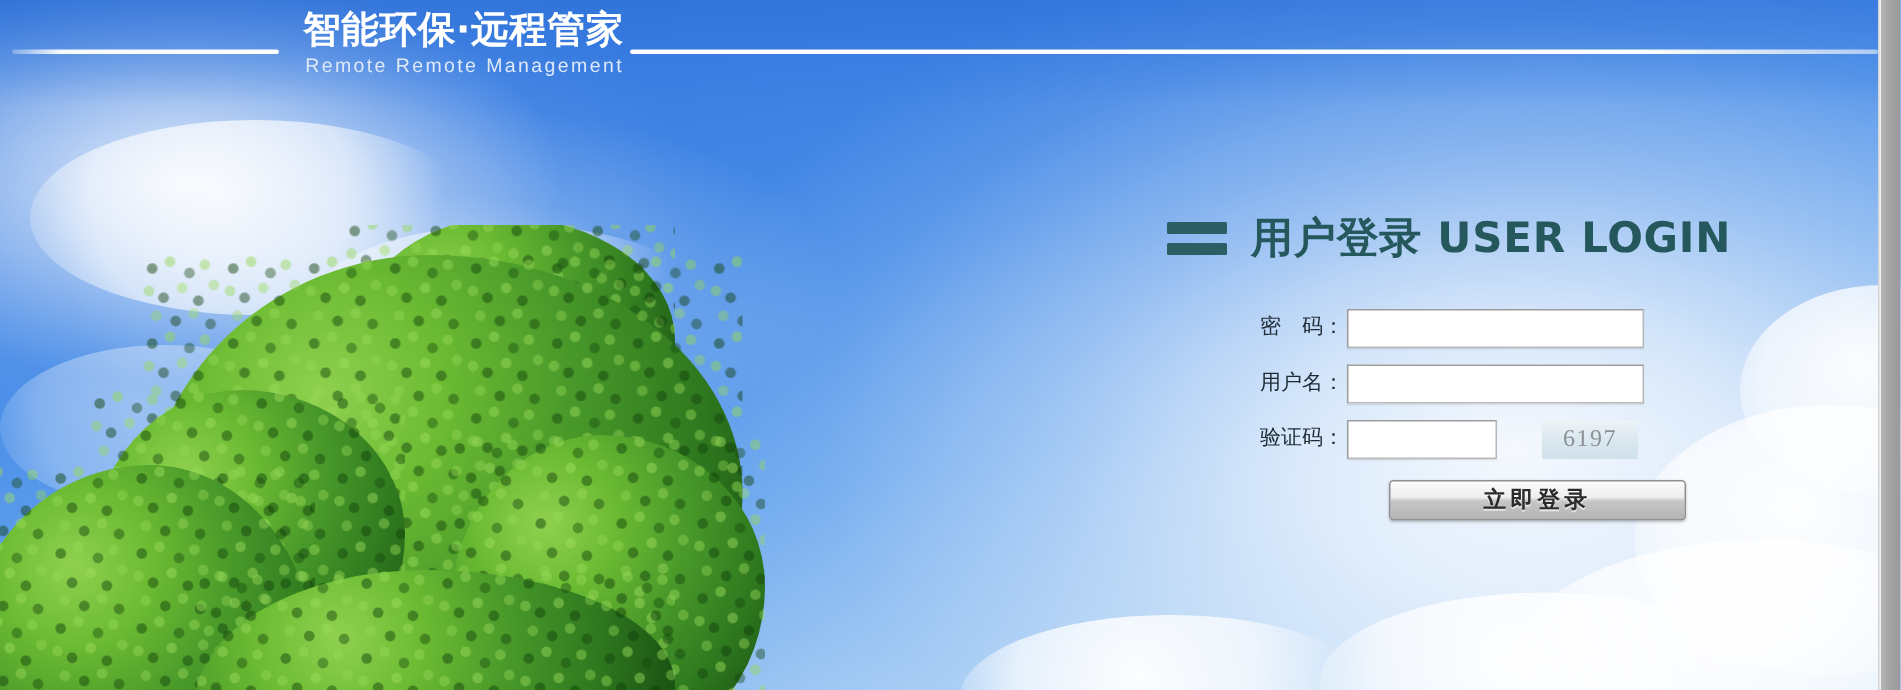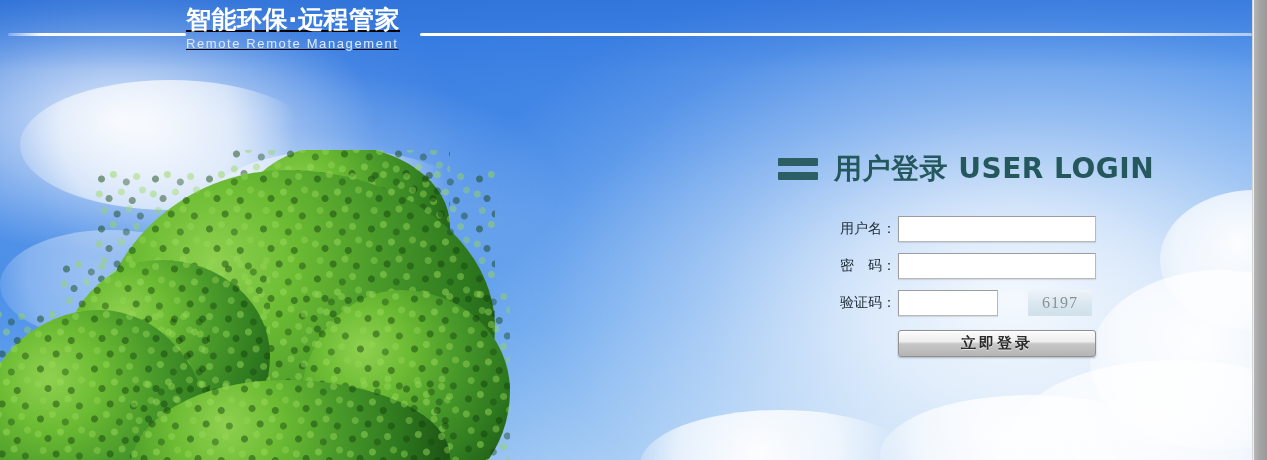--- a/index.html
+++ b/index.html
@@ -118,22 +118,21 @@
     position: absolute;
     left: 420px; top: 33px;
     width: 832px; height: 3px;
     background: linear-gradient(90deg, #fff 0%, rgba(255,255,255,0.97) 82%, rgba(255,255,255,0.55) 100%);
     border-radius: 2px;
   }
   .brand {
     position: absolute;
     left: 186px; top: 4px;
     width: 230px;
-    text-align: left;
-    text-decoration: underline;
+    text-align: right;
   }
   .brand-cn {
     font-family: "DejaVu Sans", "Liberation Sans", sans-serif;
     font-weight: bold;
     font-size: 25px;
     line-height: 32px;
     color: #ffffff;
     letter-spacing: 0.5px;
     white-space: nowrap;
   }
@@ -142,21 +141,21 @@
     font-size: 13px;
     line-height: 16px;
     color: #dfe9f7;
     letter-spacing: 1.6px;
     white-space: nowrap;
   }
 
   
   .login-panel {
     position: absolute;
-    left: 760px; top: 150px;
+    left: 760px; top: 140px;
     width: 400px;
   }
   .login-title {
     display: flex;
     align-items: center;
     gap: 16px;
     margin-left: 18px;
   }
   .title-bars {
     display: flex;
@@ -242,20 +241,21 @@
     border-radius: 3px;
     background: linear-gradient(180deg, #fbfbfb 0%, #eeeeee 42%, #c6c6c6 52%, #b4b4b4 100%);
     box-shadow: inset 0 1px 0 rgba(255,255,255,0.85), 0 1px 2px rgba(0,0,0,0.25);
     font-family: "DejaVu Sans", "Liberation Sans", sans-serif;
     font-size: 15px;
     font-weight: bold;
     color: #2b2b2b;
     letter-spacing: 3px;
     cursor: pointer;
     text-shadow: 0 1px 0 rgba(255,255,255,0.6);
+    margin-left: 28px;
   }
 
   
   .scrollbar-track {
     position: absolute;
     right: 0; top: 0;
     width: 15px; height: 460px;
     background: #f0f0f0;
     border-left: 1px solid #d5d5d5;
     box-sizing: border-box;
@@ -322,27 +322,27 @@
       <span class="title-bars">
         <span class="bar"></span>
         <span class="bar"></span>
       </span>
       <span class="login-title-text">用户登录 USER LOGIN</span>
     </div>
 
     <div class="form">
 
       <div class="form-row">
+        <label class="form-label">密　码：</label>
+        <input class="txt-input txt-wide" type="password" value="" style="">
+      </div>
+
+      <div class="form-row">
         <label class="form-label">用户名：</label>
         <input class="txt-input txt-wide" type="text" value="" style="">
-      </div>
-
-      <div class="form-row">
-        <label class="form-label">密　码：</label>
-        <input class="txt-input txt-wide" type="password" value="" style="">
       </div>
 
       <div class="form-row">
         <label class="form-label">验证码：</label>
         <input class="txt-input txt-narrow" type="text" value="" style="">
         <span class="captcha-img">6197</span>
       </div>
 
       <div class="btn-row">
         <button class="login-btn">立即登录</button>

